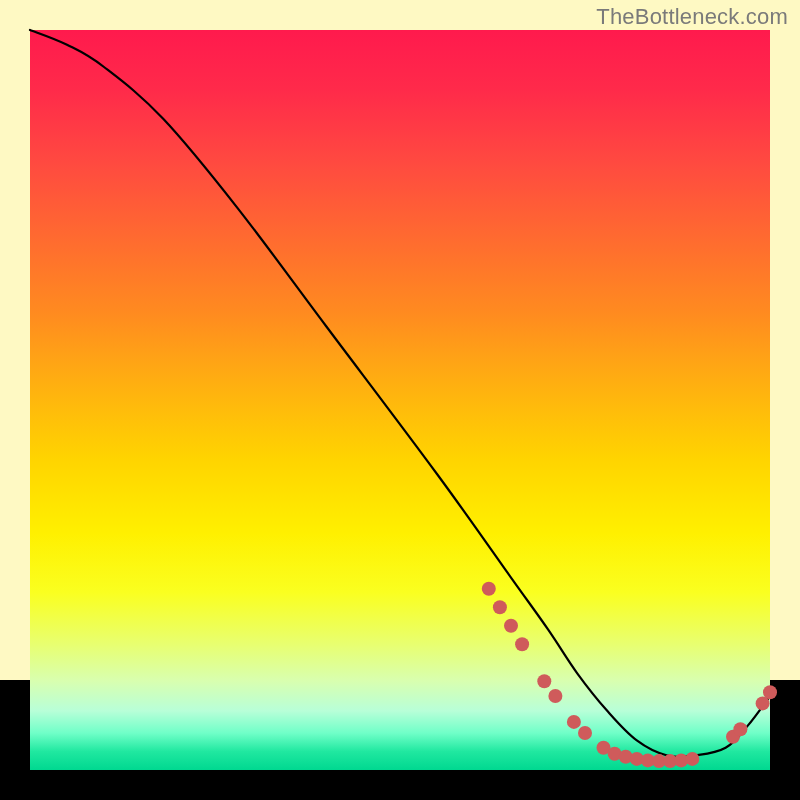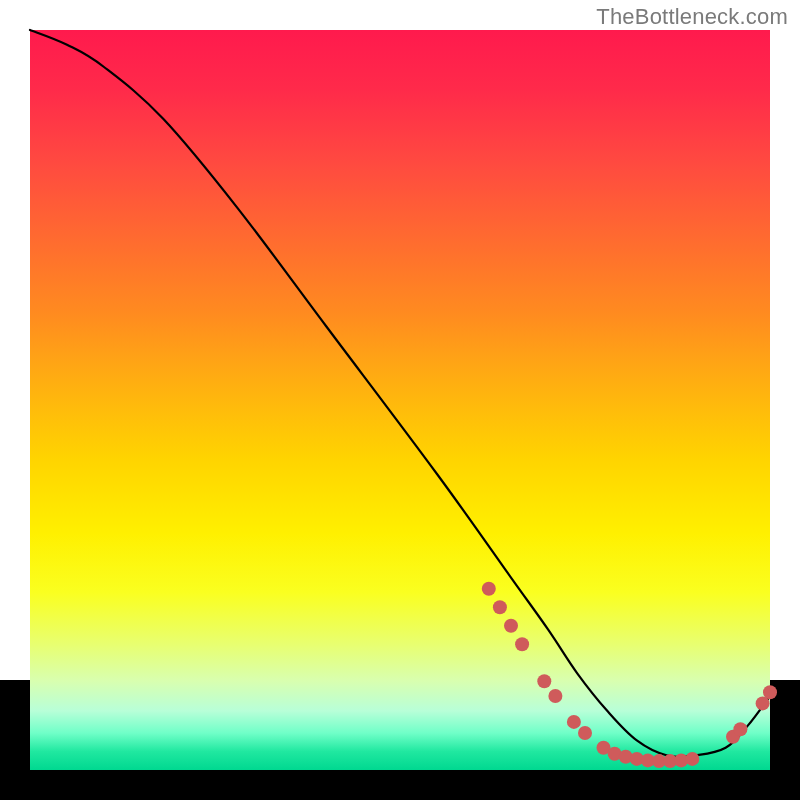--- a/index.html
+++ b/index.html
@@ -8,21 +8,21 @@
     width: 800px;
     height: 800px;
     background: #000;
     overflow: hidden;
     font-family: Arial, Helvetica, sans-serif;
   }
   .frame {
     position: relative;
     width: 800px;
     height: 680px;
-    background: #ffffff;
+    background: #fef9c3;
   }
   .watermark {
     position: absolute;
     top: 4px;
     right: 12px;
     color: #7a7a7a;
     font-size: 22px;
     letter-spacing: 0.2px;
     font-weight: 400;
     z-index: 10;

